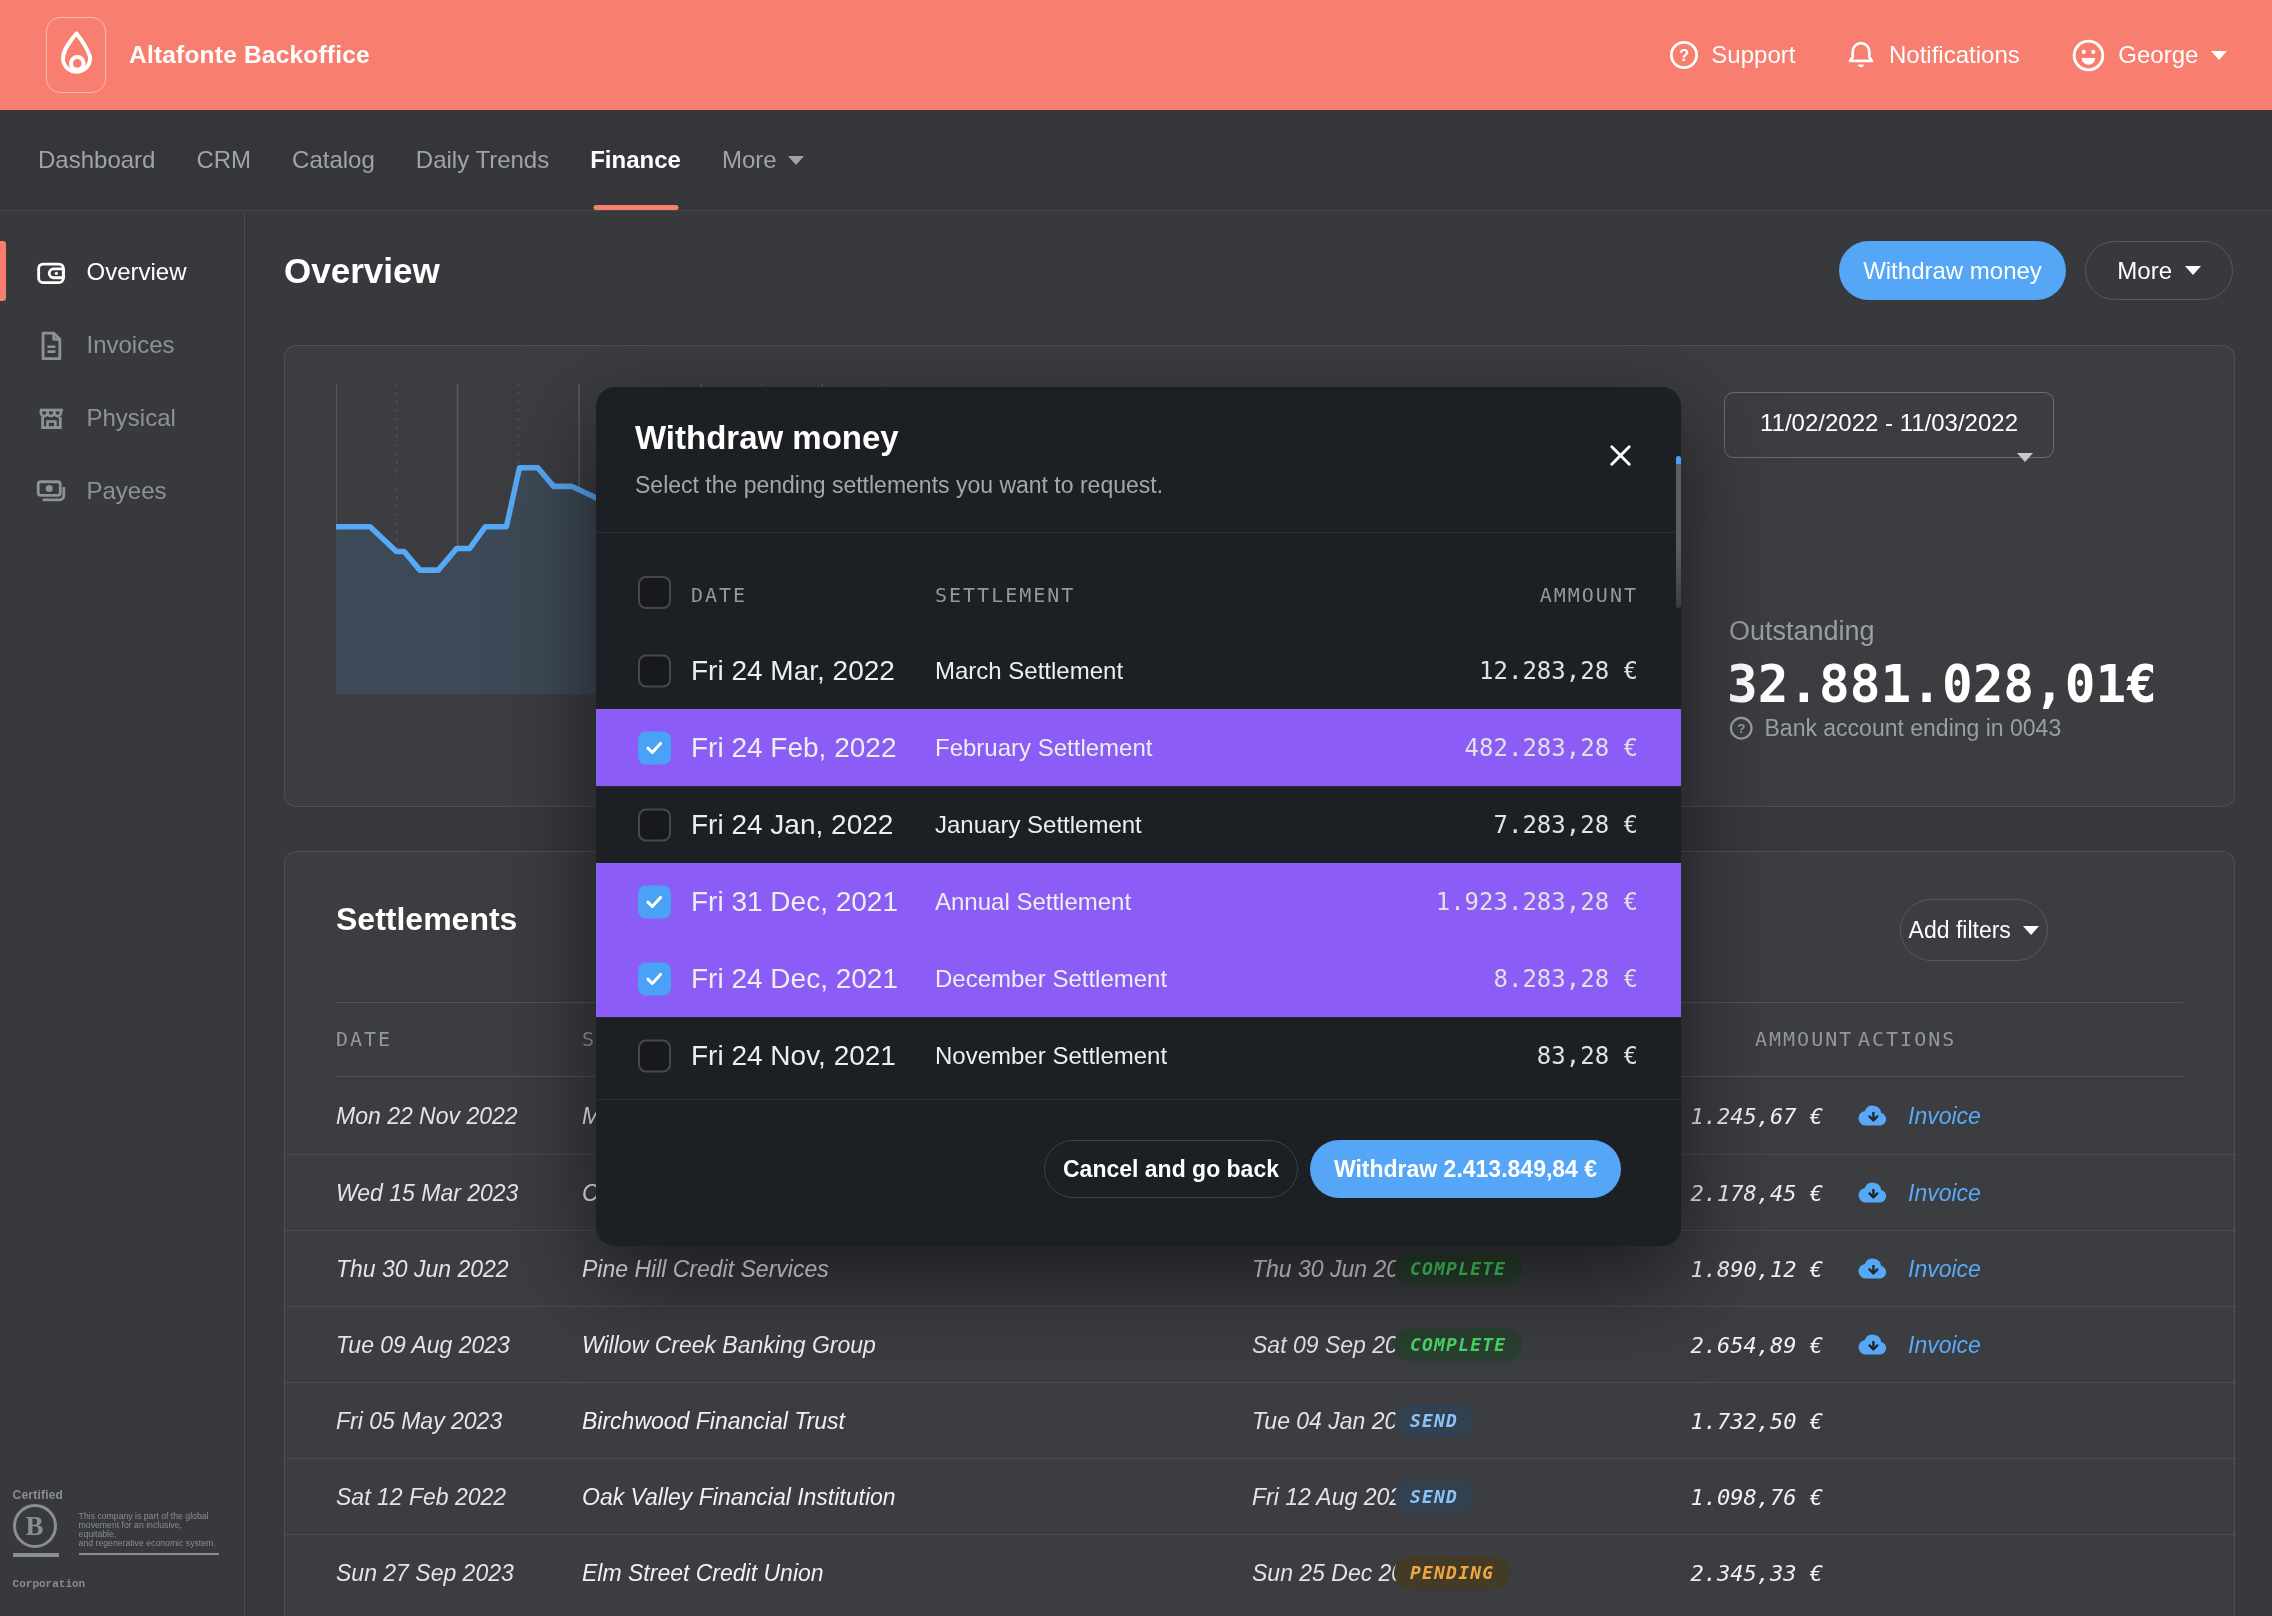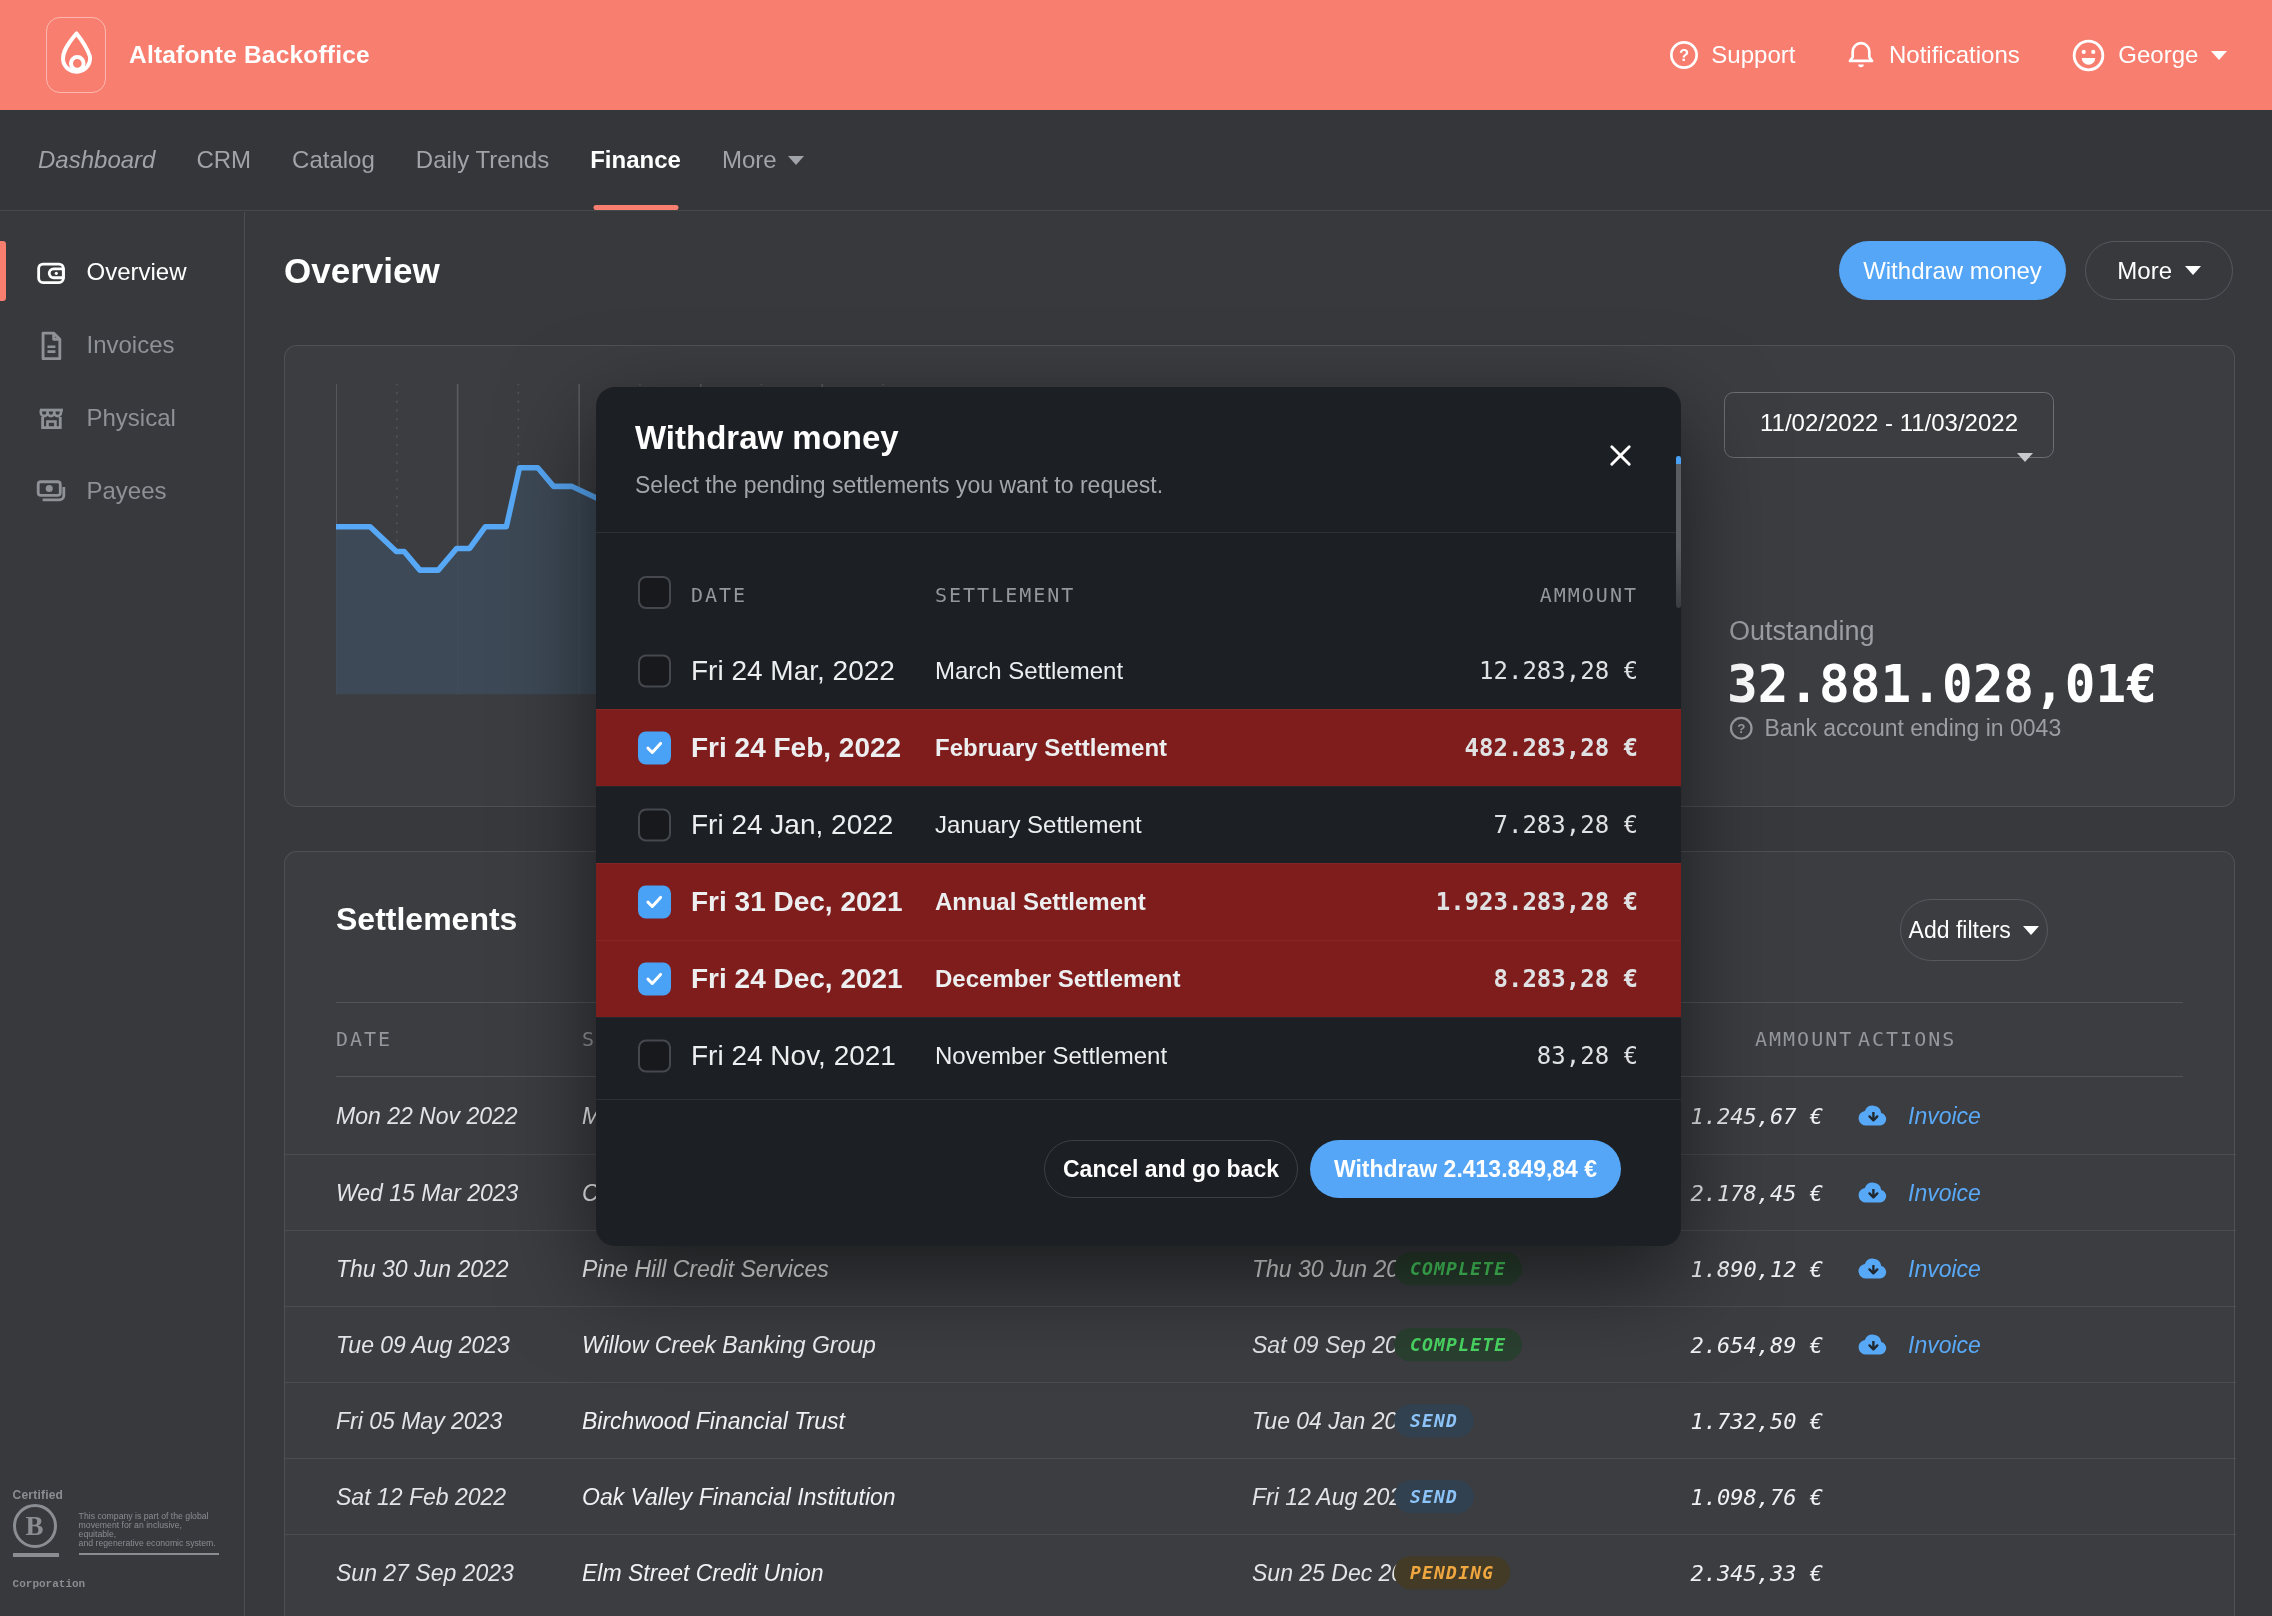--- a/index.html
+++ b/index.html
@@ -11,21 +11,21 @@
   .app-header { position:absolute; left:0; top:0; width:2273px; height:110px; background:#F87E70; display:flex; align-items:center; }
   .logo-box { position:absolute; left:46px; top:17.4px; width:60px; height:76px; border:1.6px solid rgba(255,255,255,.45); border-radius:14px; display:flex; align-items:center; justify-content:center; }
   .app-title { position:absolute; left:129px; top:0; height:110px; display:flex; align-items:center; color:#fff; font-size:24.5px; font-weight:600; letter-spacing:0.2px; }
   .header-right { position:absolute; right:46px; top:0; height:110px; display:flex; align-items:center; gap:51px; color:#fff; }
   .hdr-item { display:flex; align-items:center; gap:12.6px; font-size:24px; cursor:pointer; }
   .caret { width:0; height:0; border-left:8px solid transparent; border-right:8px solid transparent; border-top:9.5px solid currentColor; display:inline-block; }
 
   
   .primary-nav { position:absolute; left:0; top:110px; width:2273px; height:101px; background:#34363a; border-bottom:0.8px solid rgba(255,255,255,.09); display:flex; align-items:stretch; padding-left:38px; }
   .nav-item { position:relative; display:flex; align-items:center; gap:11px; padding:0 20.5px; color:#a0a3a8; font-size:24px; cursor:pointer; }
-  .nav-item:first-child { padding-left:0;font-style:italic; }
+  .nav-item:first-child { padding-left:0; }
   .nav-item.active { color:#ffffff; font-weight:600; }
   .nav-underline { position:absolute; left:50%; transform:translateX(-50%); bottom:0; width:85px; height:5.5px; border-radius:3.2px; background:#F87E70; }
 
   
   .sidebar { position:absolute; left:0; top:212px; width:245px; height:1404px; background:#37393d; border-right:0.8px solid rgba(255,255,255,.10); }
   .side-item { position:relative; height:73px; display:flex; align-items:center; gap:20.5px; padding-left:36px; color:#8e9196; font-size:24px; cursor:pointer; }
   .side-item.active { color:#ffffff; }
   .side-bar-indicator { position:absolute; left:0; top:6.3px; width:6.3px; height:60px; background:#F87E70; border-radius:0 3.2px 3.2px 0; }
   .side-item svg { flex:0 0 auto; }
   .sidebar-wrap { padding-top:23px; }
@@ -87,21 +87,21 @@
   .modal-sub { position:absolute; left:39px; top:85px; color:#a3a6ab; font-size:23px; }
   .modal-close { position:absolute; left:1007px; top:51px; width:35px; height:35px; display:flex; align-items:center; justify-content:center; cursor:pointer; }
   .modal-divider { position:absolute; left:0; top:145px; width:100%; height:0.8px; background:rgba(255,255,255,.08); }
   .m-th { position:absolute; top:196px; color:#94979c; font-size:20px; letter-spacing:2px; font-family:"DejaVu Sans Mono",monospace; }
   .checkbox { width:33px; height:33px; border-radius:8px; border:2px solid #45484e; background:#17191c; display:flex; align-items:center; justify-content:center; cursor:pointer; }
   .checkbox.checked { background:#4AA2F6; border-color:#4AA2F6; }
   .m-head-check { position:absolute; left:42px; top:189px; }
   .modal-rows { position:absolute; left:0; top:245px; width:1085px; }
   .m-row { position:relative; height:77px; }
   .m-row + .m-row { border-top:0.8px solid rgba(255,255,255,.045); }
-  .m-row.selected { background:#7f1d1d;font-weight:bold; }
+  .m-row.selected { background:#8b5cf6; }
   .m-cell { position:absolute; top:50%; transform:translateY(-50%); white-space:nowrap; }
   .m-check { left:42px; }
   .m-date { left:95px; color:#eceeef; font-size:28px; }
   .m-settle { left:339px; color:#eceeef; font-size:24px; }
   .m-amount { right:43px; color:#dfe1e3; font-size:24px; font-family:"DejaVu Sans Mono",monospace; }
   .modal-foot-divider { position:absolute; left:0; top:712px; width:100%; height:0.8px; background:rgba(255,255,255,.08); }
   .modal-buttons { position:absolute; right:60px; top:753px; display:flex; gap:12px;font-weight:bold; }
   .btn-cancel { width:254px; height:58px; border:1.6px solid #3c3f45; border-radius:29px; font-size:23px; }
   .btn-withdraw { width:311px; height:58px; background:#55A6F6; border-radius:29px; font-size:23px; }
   .modal-scroll { position:absolute; right:0; top:69px; width:4.7px; height:152px; border-radius:2.4px; background:linear-gradient(#4AA2F6 0 8px, #5a5d62 8px 60%, #3a3d41 100%); }

